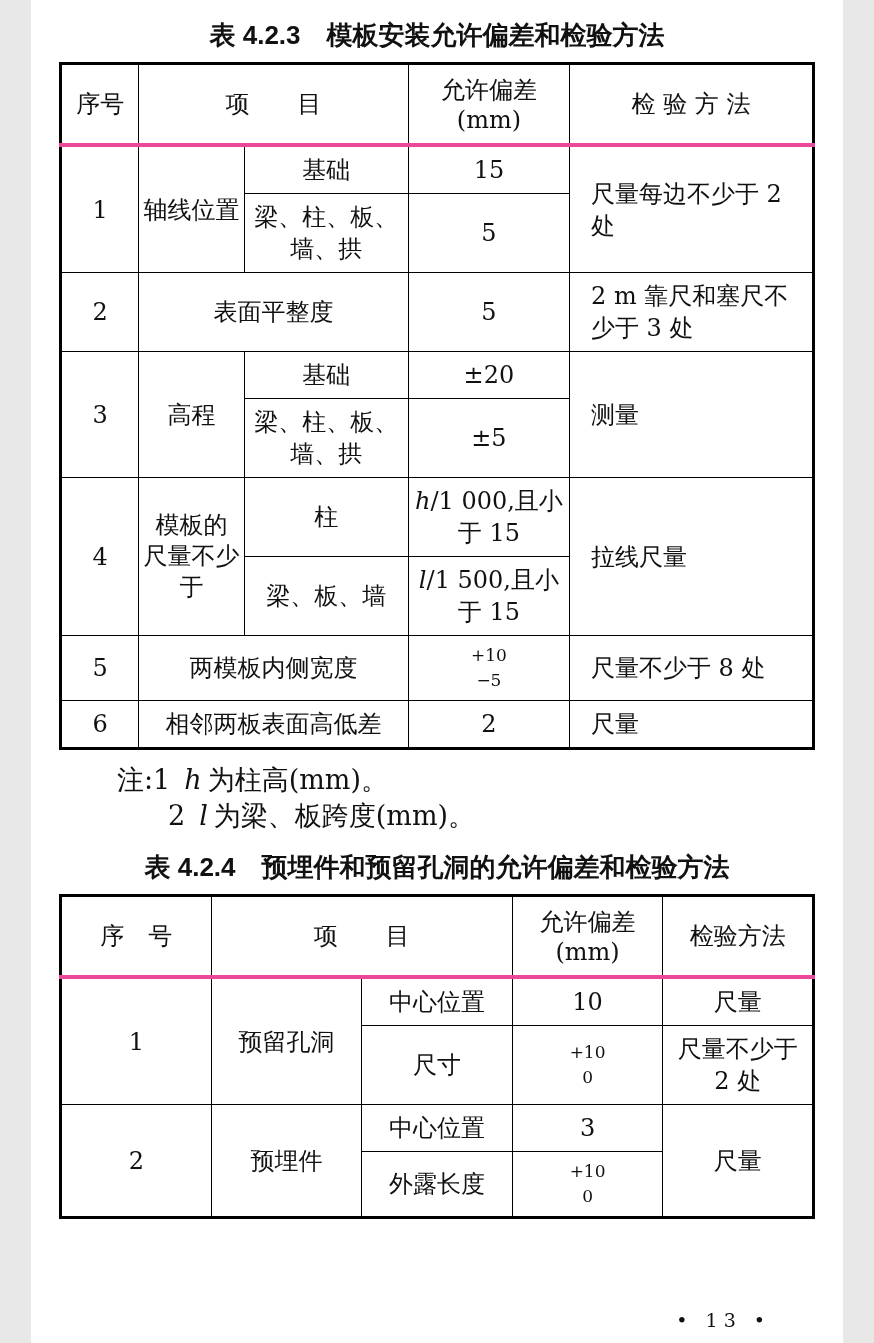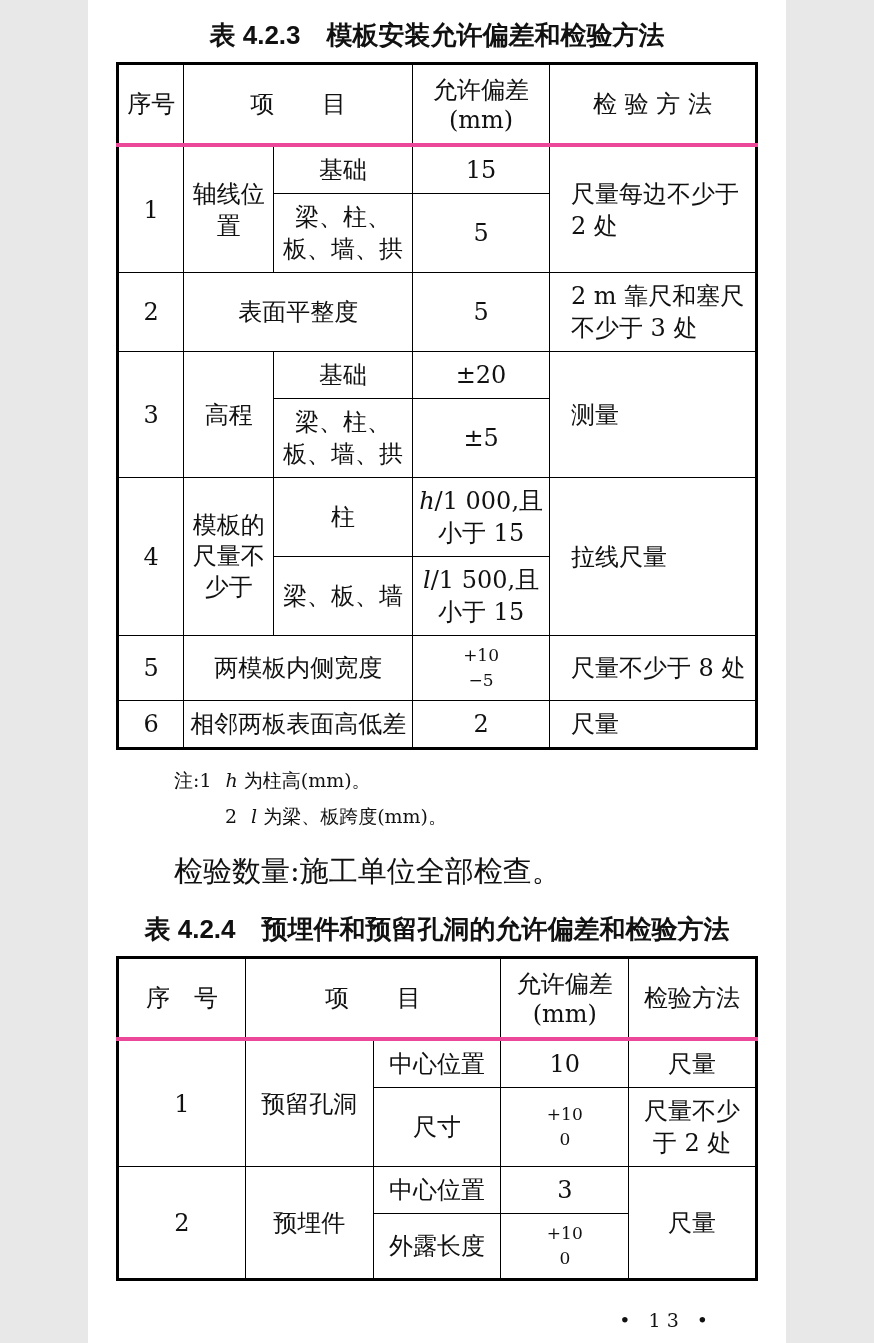--- a/index.html
+++ b/index.html
@@ -1,18 +1,18 @@
 <!DOCTYPE html>
 <html><head>
 <meta charset="utf-8">
 <style>
   html,body { margin:0; padding:0; background:#e8e8e8; }
   .page {
     position:relative;
-    width:698px; height:1343px;
+    width:812px; height:1343px;
     margin:0 auto;
     background:#ffffff;
     color:#111;
     font-family:"DejaVu Serif","Liberation Serif",serif;
     box-sizing:border-box;
     padding:14px 28px 0 28px;
     overflow:hidden;
   }
   
   .tbl-title {
@@ -37,21 +37,21 @@
     vertical-align:middle;
     padding:7px 4px;
     overflow:hidden;
   }
   table.tbl tr.hdr td { border-bottom:4px solid #ec4899; padding:9px 4px; }
   table.tbl td.method { text-align:left; padding-left:21px; }
   .stack { line-height:25px; font-size:17px; }
   .two-line { line-height:31px; }
   i.var { font-family:"DejaVu Serif","Liberation Serif",serif; font-style:italic; }
   
-  .notes { margin:12px 0 0 0; font-size:19px; line-height:36px; }
+  .notes { margin:12px 0 0 0; font-size:27px; line-height:36px; }
   .note { padding-left:58px; }
   .note.second { padding-left:109px; }
   .note .lbl { margin-right:14px; }
   .note i.var { margin-right:6px; }
   
   .para {
     font-size:29px;
     line-height:50px;
     margin:12px 0 0 0;
   }
@@ -160,21 +160,20 @@
 
   <div class="notes">
     <div class="note">
       <span class="lbl">注:1</span><i class="var">h</i><span>为柱高(mm)。</span>
     </div>
     <div class="note second">
       <span class="lbl">2</span><i class="var">l</i><span>为梁、板跨度(mm)。</span>
     </div>
   </div>
 
-  <p class="para indent">检验数量:施工单位全部检查。</p>
 
 
   <div class="tbl-title" style="margin-top:16px;">表 4.2.4　预埋件和预留孔洞的允许偏差和检验方法</div>
 
   <table class="tbl">
     <colgroup>
       <col style="width:20%">
         <col style="width:20%">
         <col style="width:20%">
         <col style="width:20%">

